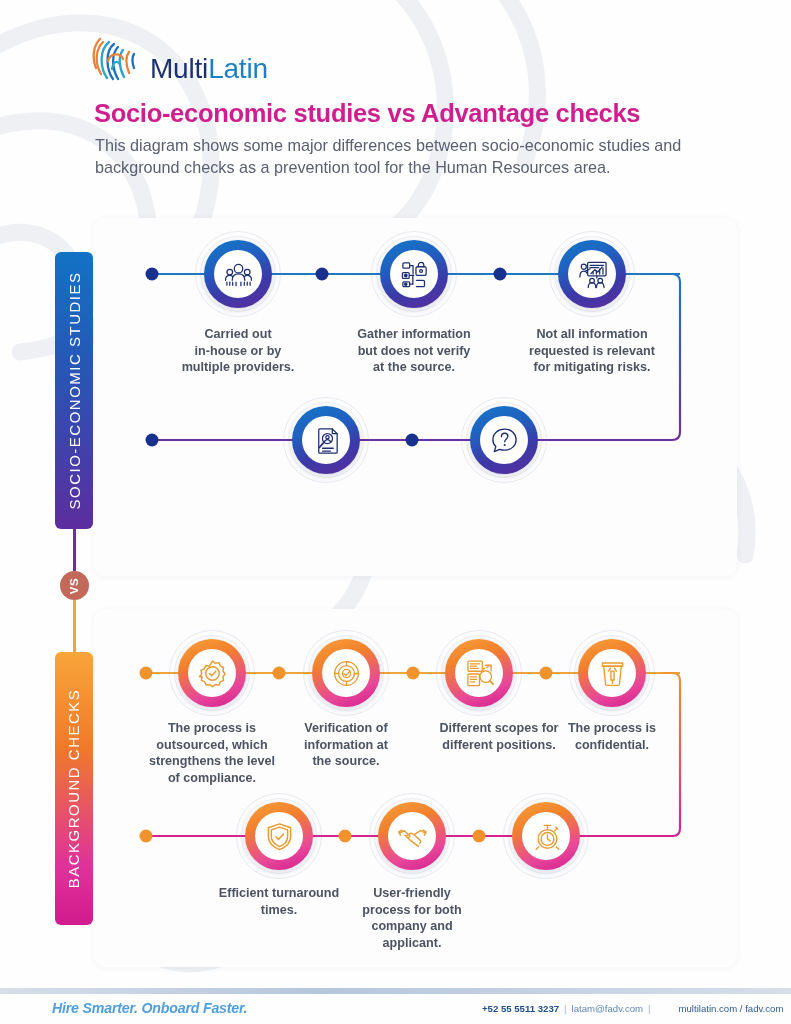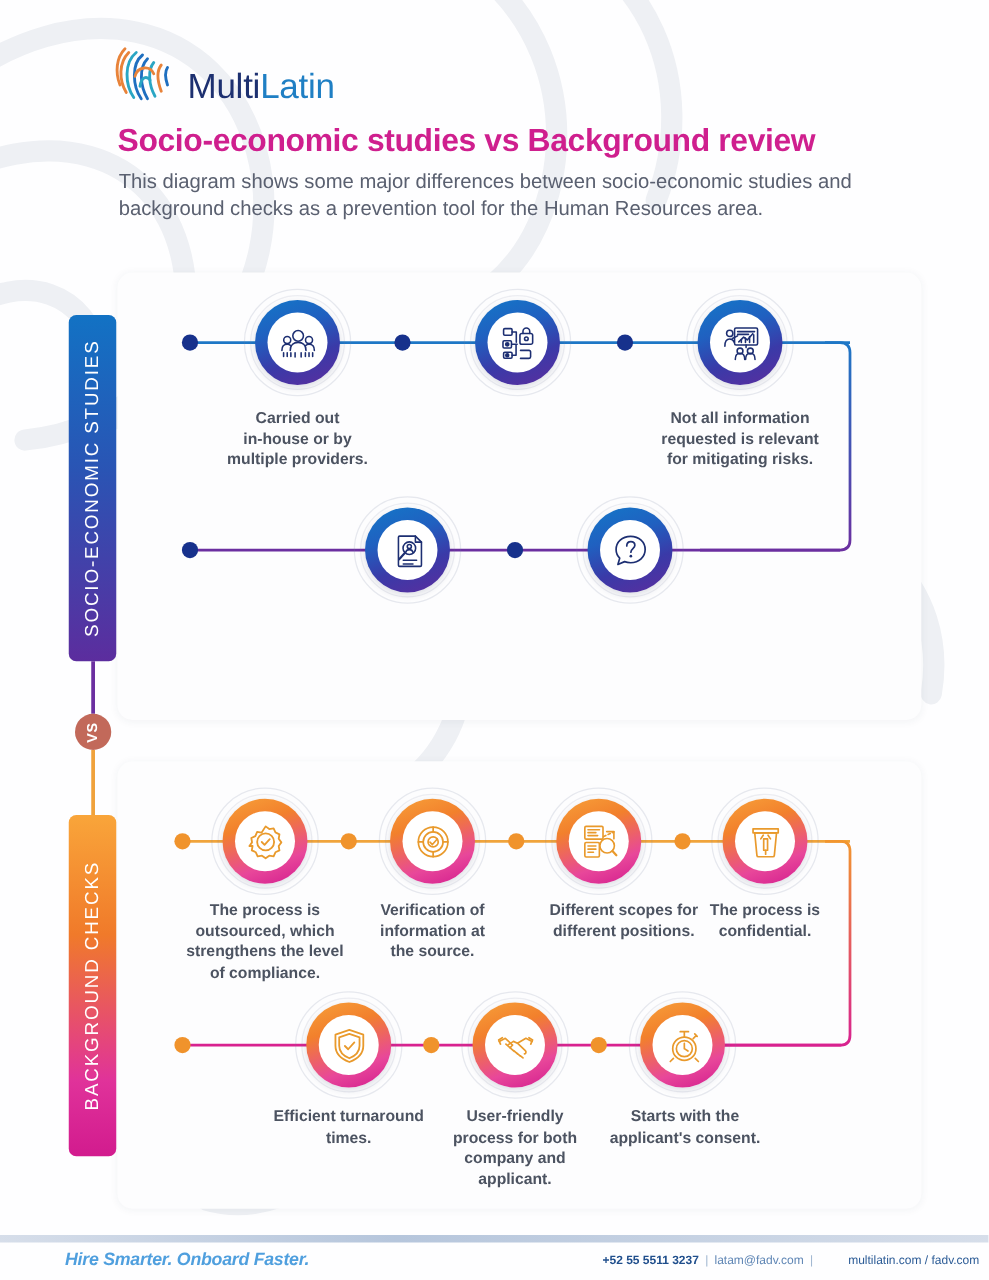--- a/index.html
+++ b/index.html
@@ -202,21 +202,21 @@
         <path d="M46 40 C 44 34 44 29 46 26" stroke="#1f6fc0"></path>
         <path d="M20 33 C 22 25 32 24 35 31" stroke="#e8833a"></path>
         <path d="M24 41 C 25 34 29 32 32 36" stroke="#2aa6c4"></path>
       </g>
     </svg>
     <div class="logo-text">
       <div class="logo-line2"><span class="logo-multi">Multi</span><span class="logo-latin">Latin</span></div>
     </div>
   </div>
 
-  <div id="page-title">Socio-economic studies vs Background review</div>
+  <div id="page-title">Socio-economic studies vs Advantage checks</div>
   <div id="page-subtitle">This diagram shows some major differences between socio-economic studies and background checks as a prevention tool for the Human Resources area.</div>
 
   <div class="card" id="card-top"></div>
 
   <div class="side-tab" id="tab-socio">
     <span>SOCIO-ECONOMIC STUDIES</span>
   </div>
 
   <svg class="conn-svg" width="791" height="1024" xmlns="http://www.w3.org/2000/svg">
     <defs>
@@ -274,20 +274,23 @@
           <path d="M20 8 V 6.3 a2.8 2.8 0 0 1 5.6 0 V 8"></path>
           <circle cx="22.8" cy="12.4" r="1.5"></circle>
           <path d="M18 22 h7 a1.3 1.3 0 0 1 1.3 1.3 v4 a1.3 1.3 0 0 1 -1.3 1.3 h-7"></path>
           <path d="M11 6.8 h3.5 v8.5 M11 17 h4.2 M11 26 h3.3 v-8.6"></path>
           <circle cx="7" cy="17" r="1.3" fill="#1d2f72"></circle>
           <circle cx="7" cy="26" r="1.2" fill="#1d2f72"></circle>
         </svg>
       </div>
     </div>
   </div>
+  <div class="node-label" style="left:414px; top:326px; width:160px; white-space:pre-line;">Gather information
+but does not verify
+at the source.</div>
 
   <div class="node" style="left:592px; top:274px;">
     <div class="halo-outer"></div>
     <div class="halo-inner"></div>
     <div class="ring ring-blue">
       <div class="core">
         <svg viewBox="0 0 32 32" fill="none" stroke="#1d2f72" stroke-width="1.3" stroke-linecap="round" stroke-linejoin="round">
           <rect x="11" y="3.5" width="19" height="14" rx="1.2"></rect>
           <path d="M13.5 6.5 h14 M13.5 8.8 h9"></path>
           <path d="M14.5 15 l4-4 3 2.4 4.5-5.2"></path>
@@ -492,22 +495,20 @@
           <circle cx="17" cy="18.5" r="9.6"></circle>
           <circle cx="17" cy="18.5" r="6.6"></circle>
           <path d="M17 18.5 V 14.2 M17 18.5 l3 2"></path>
           <path d="M13.6 4.5 h6.8 M17 4.5 V 8.8"></path>
           <path d="M24.3 10.2 l2.6-2.6 M27.6 8.3 l-2 -2"></path>
           <path d="M8 26.5 L 5.4 29.1 M26 26.5 l2.6 2.6"></path>
         </svg>
       </div>
     </div>
   </div>
-  <div class="node-label" style="left:548px; top:885px; width:160px; white-space:pre-line;">Starts with the
-applicant's consent.</div>
 
   <div id="footer-rule"></div>
   <div id="footer-tagline">Hire Smarter. Onboard Faster.</div>
   <div id="footer-contact">
     <span class="phone">+52 55 5511 3237</span>
     <span class="sep">|</span>
     <span class="email">latam@fadv.com</span>
     <span class="sep">|</span>
     <span class="sites">multilatin.com / fadv.com</span>
   </div>

